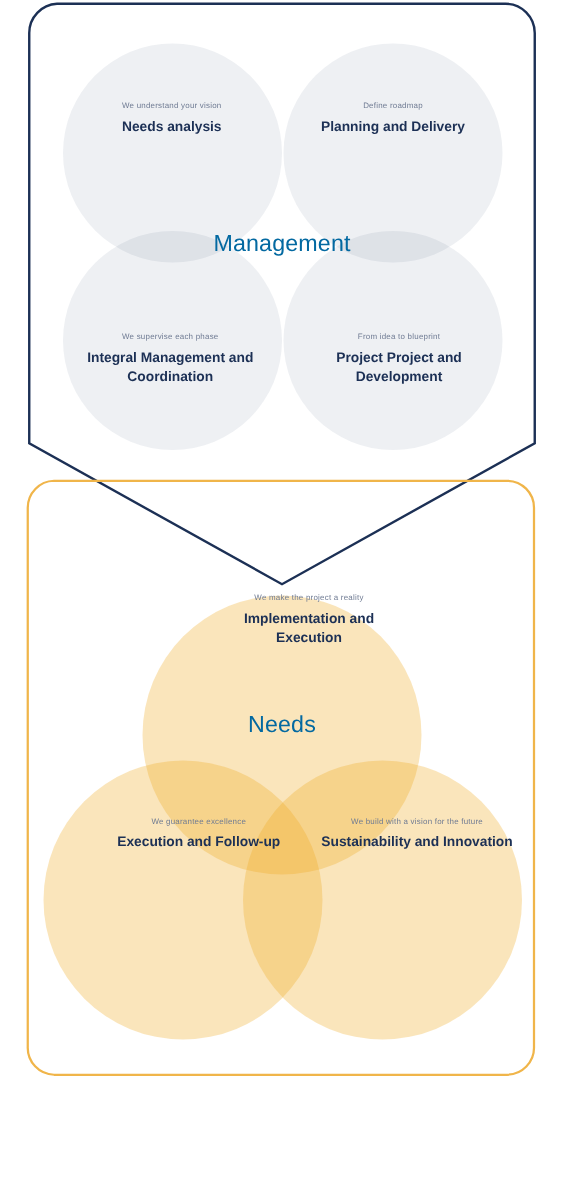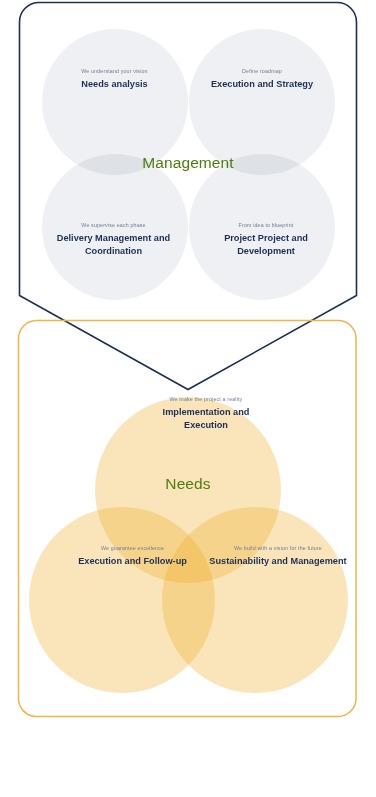--- a/index.html
+++ b/index.html
@@ -95,21 +95,21 @@
     font-size: 9.2px;
     font-weight: bold;
     line-height: 1.38;
     color: #1c3055;
   }
 
   .center-label {
     position: absolute;
     text-align: center;
     font-size: 15.5px;
-    color: #4d7c0f;
+    color: #0369a1;
     letter-spacing: 0.1px;
     white-space: nowrap;
   }
 
   
   .m-lobe-1 { left: 34px;  top: 66px;  width: 125px; }
   .m-lobe-2 { left: 188px; top: 66px;  width: 112px; }
   .m-lobe-3 { left: 29px;  top: 220px; width: 133px; }
   .m-lobe-4 { left: 183px; top: 220px; width: 130px; }
   .m-center { left: 75px;  top: 152px; width: 190px; }
@@ -138,26 +138,26 @@
       <div class="circle c-blue mgmt-c4"></div>
     </div>
 
     <div class="lobe m-lobe-1">
       <div class="kicker">We understand your vision</div>
       <div class="title">Needs analysis</div>
     </div>
 
     <div class="lobe m-lobe-2">
       <div class="kicker">Define roadmap</div>
-      <div class="title">Execution and Strategy</div>
+      <div class="title">Planning and Delivery</div>
     </div>
 
     <div class="lobe m-lobe-3">
       <div class="kicker">We supervise each phase</div>
-      <div class="title">Delivery Management and Coordination</div>
+      <div class="title">Integral Management and Coordination</div>
     </div>
 
     <div class="lobe m-lobe-4">
       <div class="kicker">From idea to blueprint</div>
       <div class="title">Project Project and Development</div>
     </div>
 
     <div class="center-label m-center">Management</div>
   </div>
 
@@ -173,19 +173,19 @@
       <div class="title">Implementation and Execution</div>
     </div>
 
     <div class="lobe i-lobe-2">
       <div class="kicker">We guarantee excellence</div>
       <div class="title">Execution and Follow-up</div>
     </div>
 
     <div class="lobe i-lobe-3">
       <div class="kicker">We build with a vision for the future</div>
-      <div class="title">Sustainability and Management</div>
+      <div class="title">Sustainability and Innovation</div>
     </div>
 
     <div class="center-label i-center">Needs</div>
   </div>
 
 </div>
 
 </body></html>

